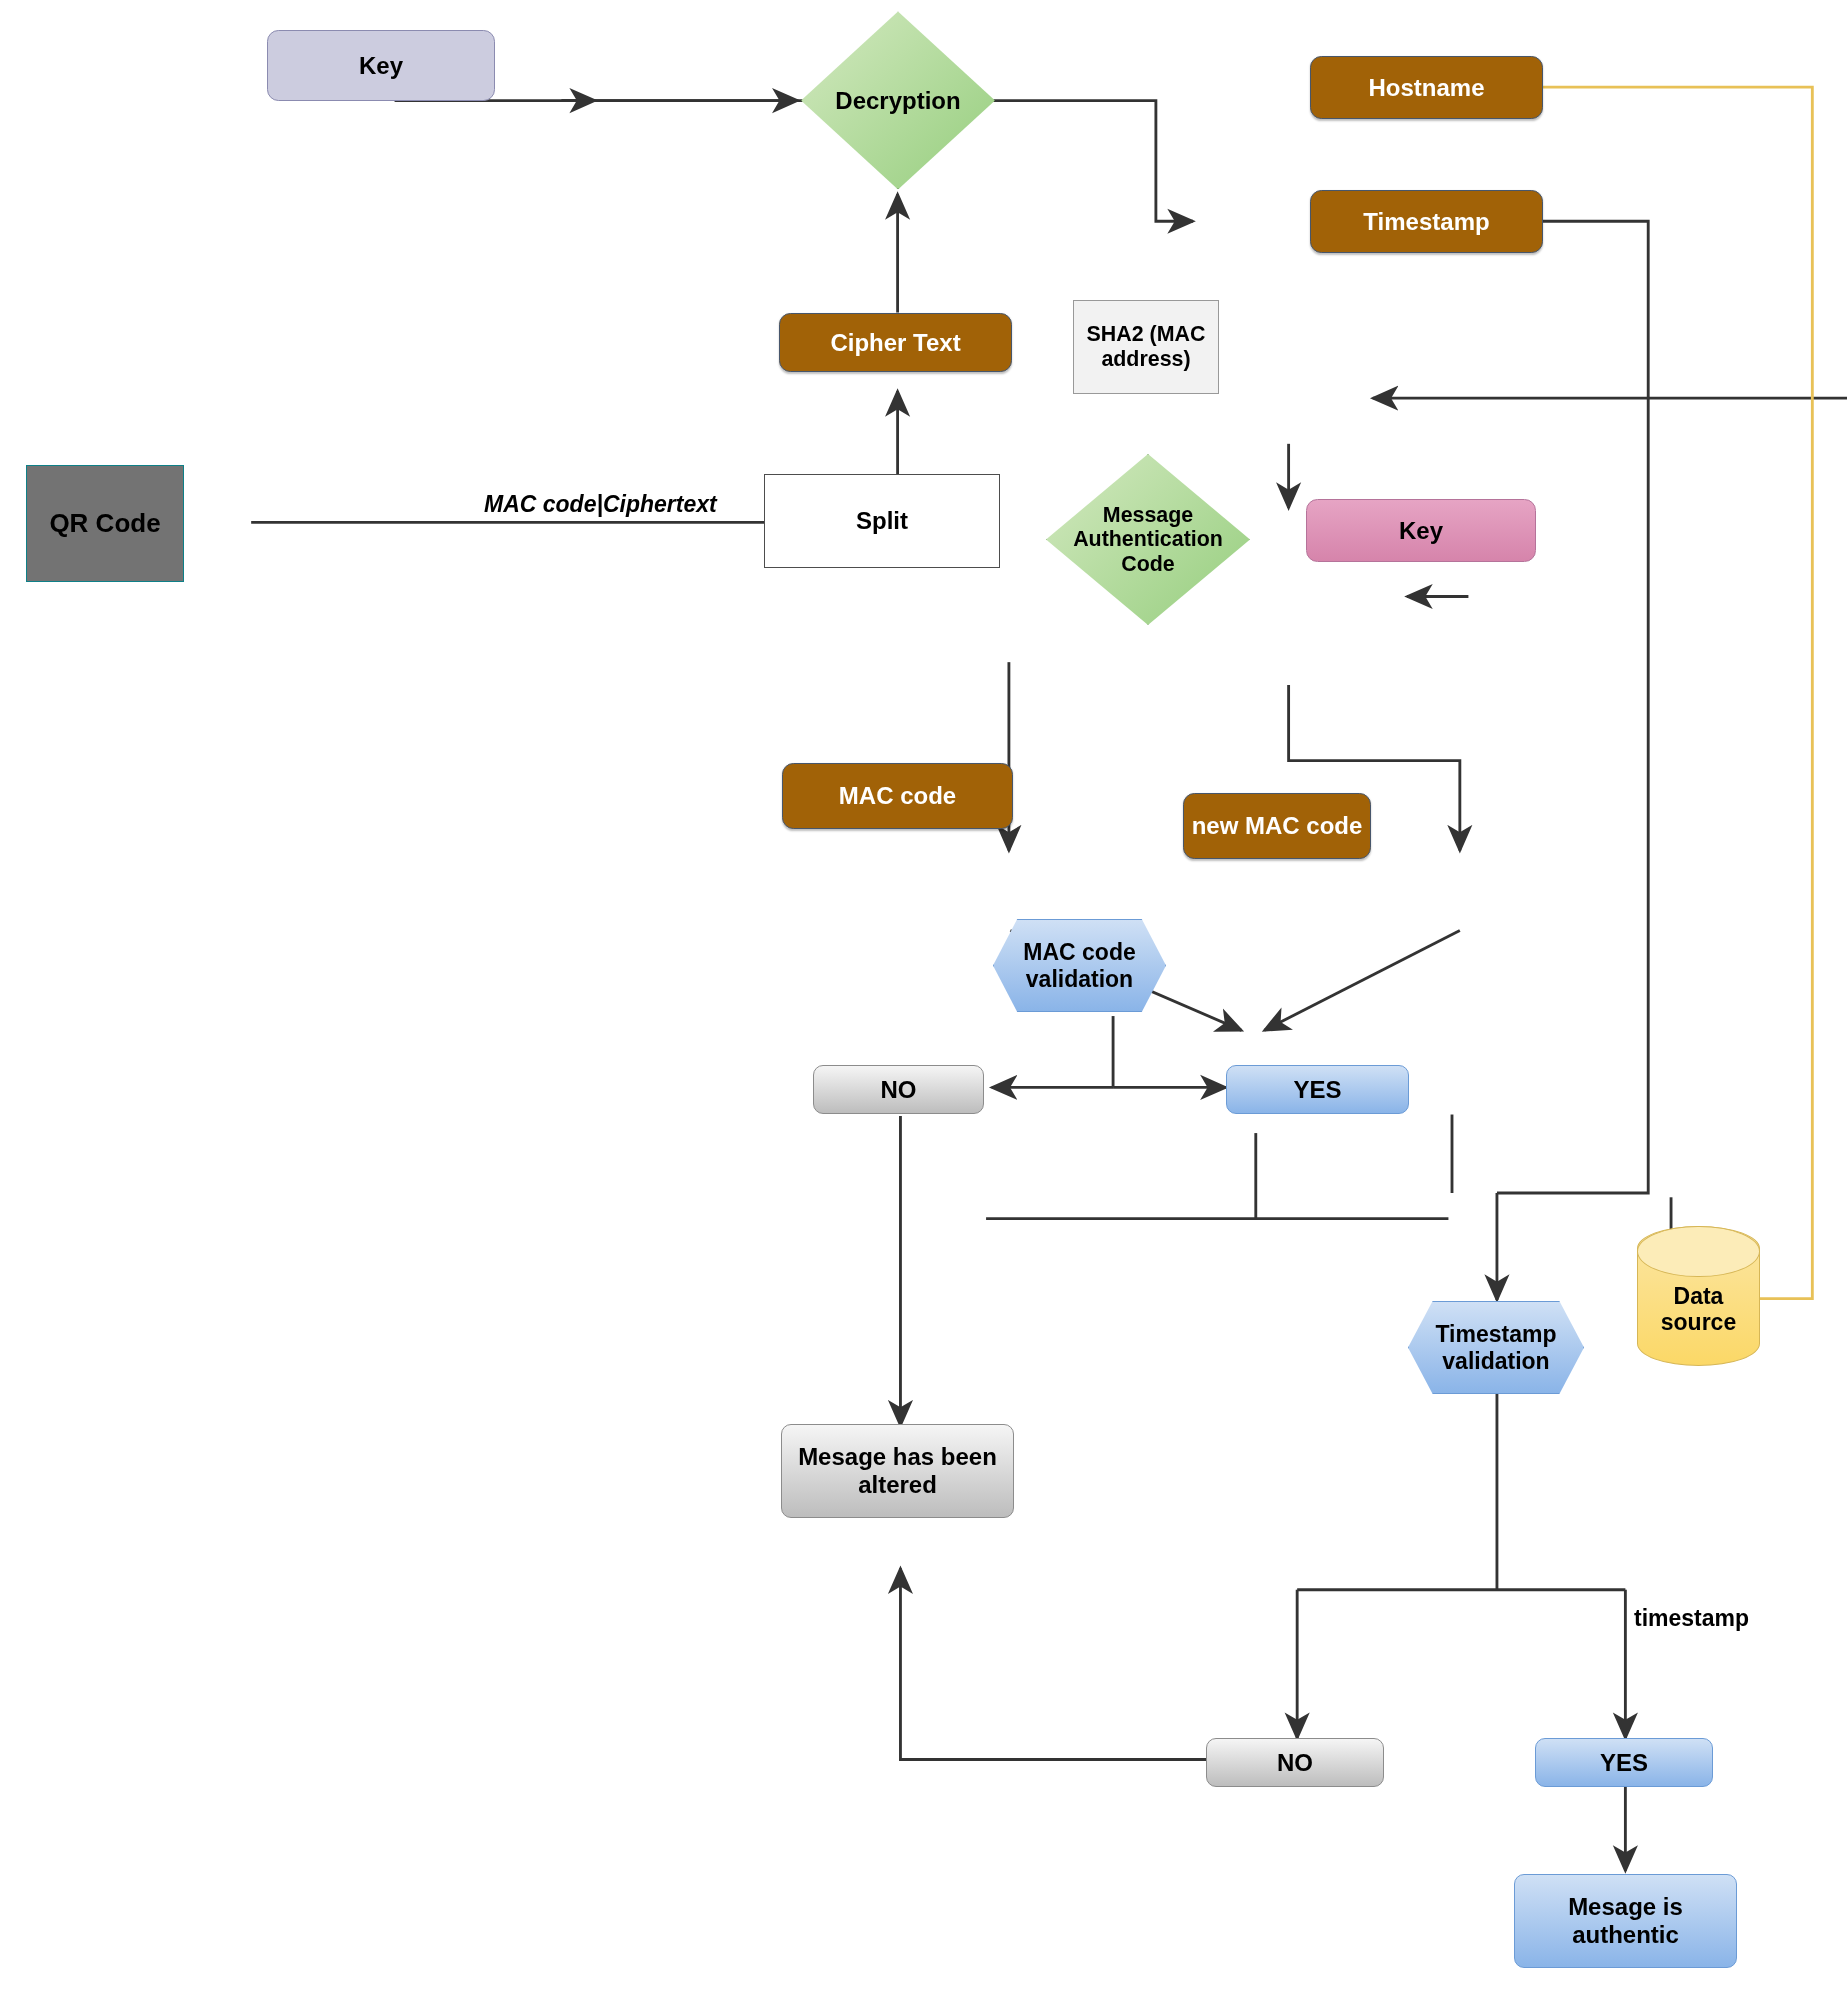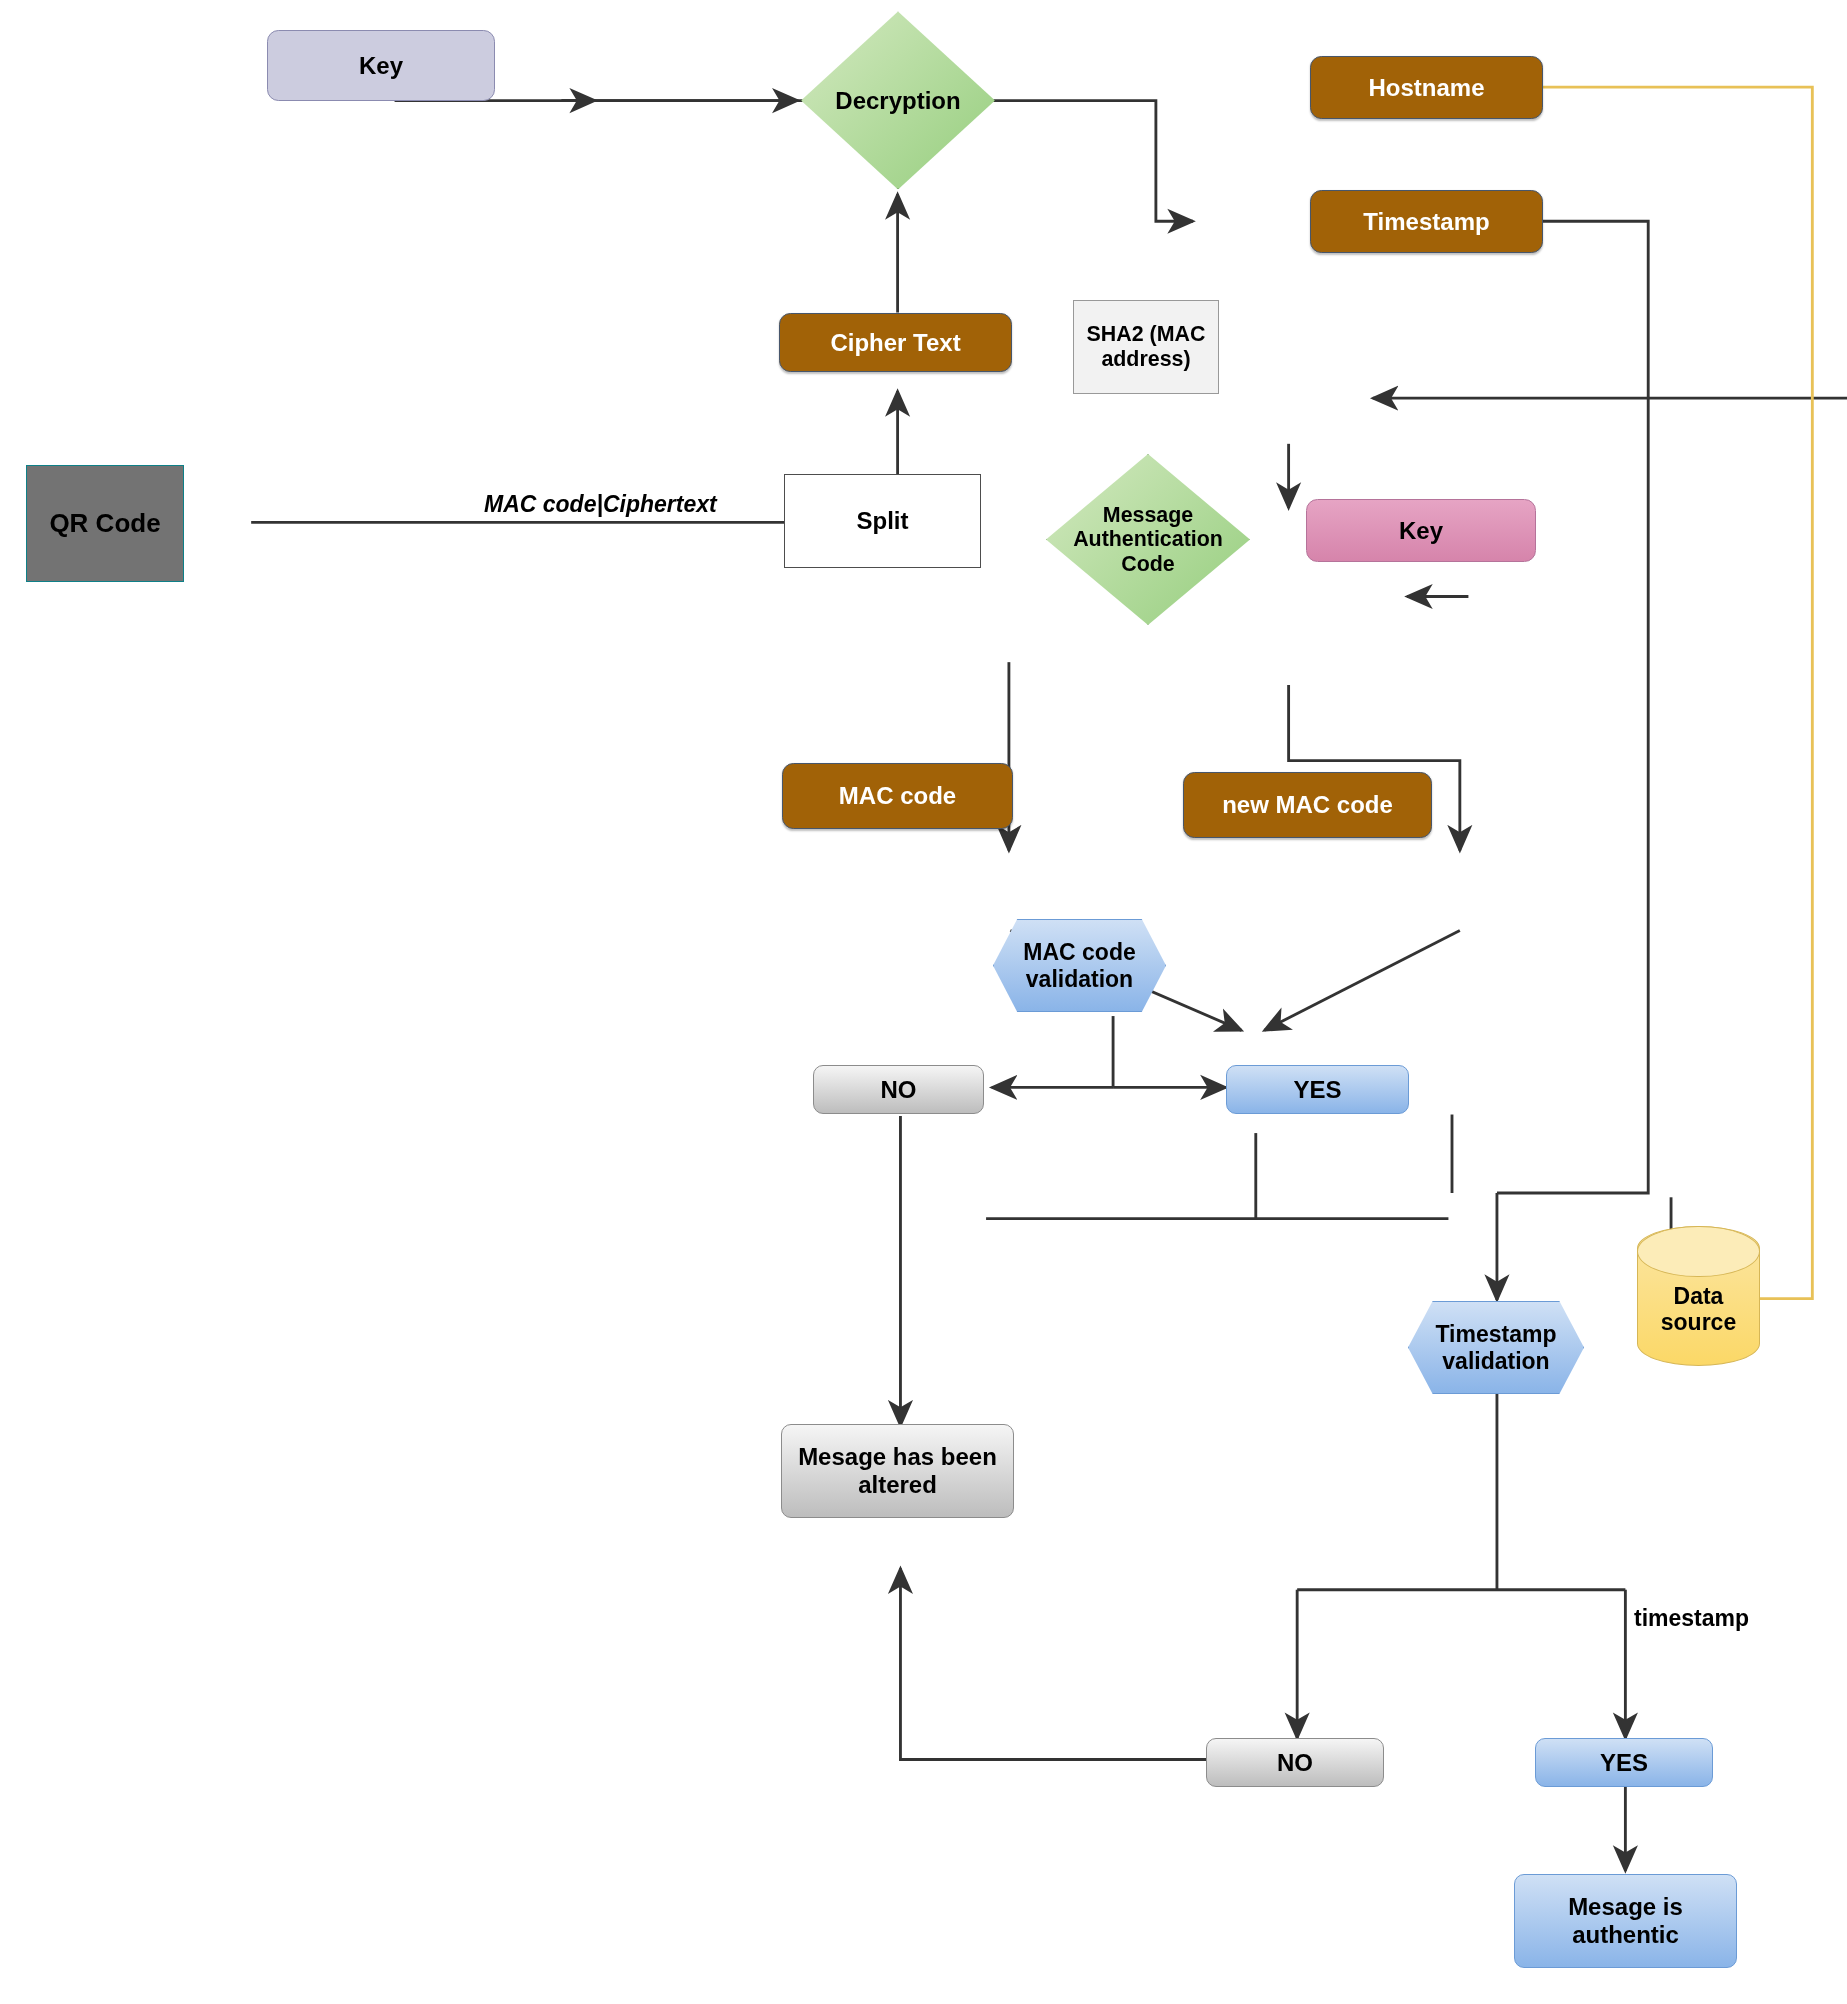--- a/index.html
+++ b/index.html
@@ -219,21 +219,21 @@
     <g stroke="#e8c157" stroke-width="4" fill="none">
       <path d="M2020,122 L2540,122 L2540,1820 L2410,1820" marker-end="url(#ahy)"></path>
     </g>
   </svg>
 
   <div class="node sty-rect-cyan" style="left:26px; top:465px; width:158px; height:117px;">
     <span>QR Code</span>
   </div>
 
 
-  <div class="node sty-rect-plain" style="left:784px; top:474px; width:197px; height:94px;">
+  <div class="node sty-rect-plain" style="left:764px; top:474px; width:236px; height:94px;">
     <span>Split</span>
   </div>
 
   <div class="node sty-round-purple" style="left:267px; top:30px; width:228px; height:71px;">
     <span>Key</span>
   </div>
 
   <div class="node sty-diamond-green" style="left:801px; top:11.4px; width:194px; height:178px;">
     <span>Decryption</span>
   </div>
@@ -259,21 +259,21 @@
   </div>
 
   <div class="node sty-round-pink" style="left:1306px; top:499px; width:230px; height:63px;">
     <span>Key</span>
   </div>
 
   <div class="node sty-round-dark" style="left:782px; top:763px; width:231px; height:66px;">
     <span>MAC code</span>
   </div>
 
-  <div class="node sty-round-dark" style="left:1183px; top:772px; width:249px; height:66px;">
+  <div class="node sty-round-dark" style="left:1183px; top:793px; width:188px; height:66px;">
     <span>new MAC code</span>
   </div>
 
   <div class="node sty-hex-blue" style="left:993px; top:919px; width:173px; height:93px;">
     <span>MAC code validation</span>
   </div>
 
   <div class="node sty-round-gray" style="left:813px; top:1065px; width:171px; height:49px;">
     <span>NO</span>
   </div>

